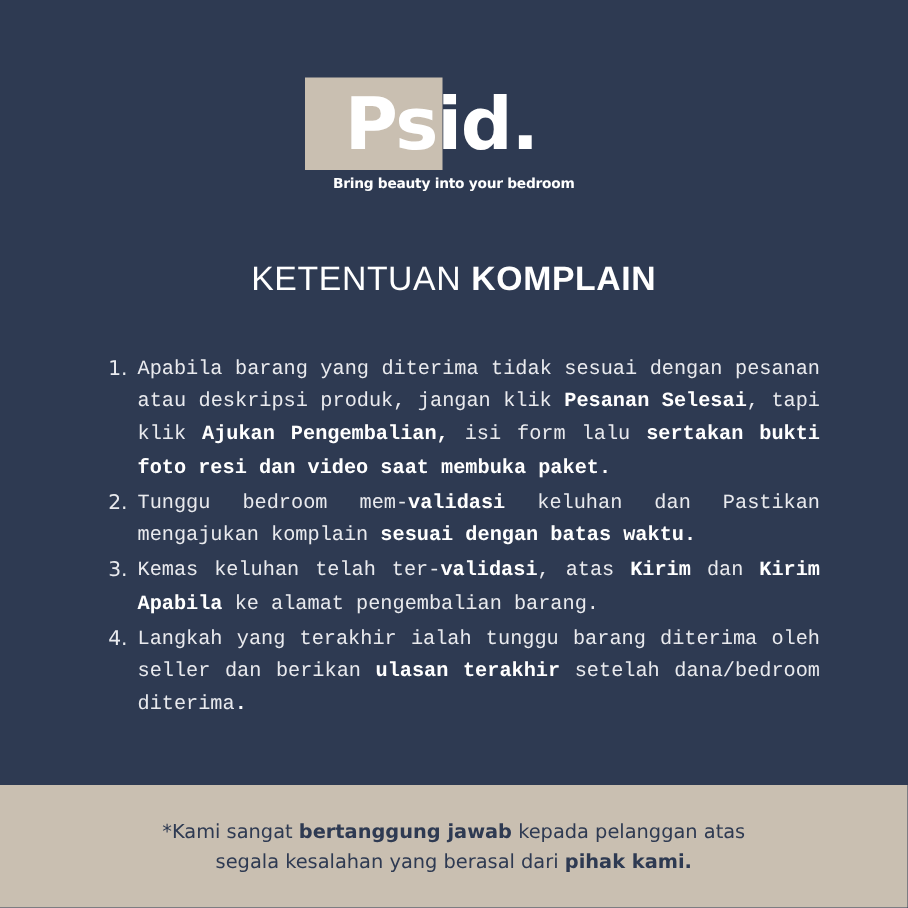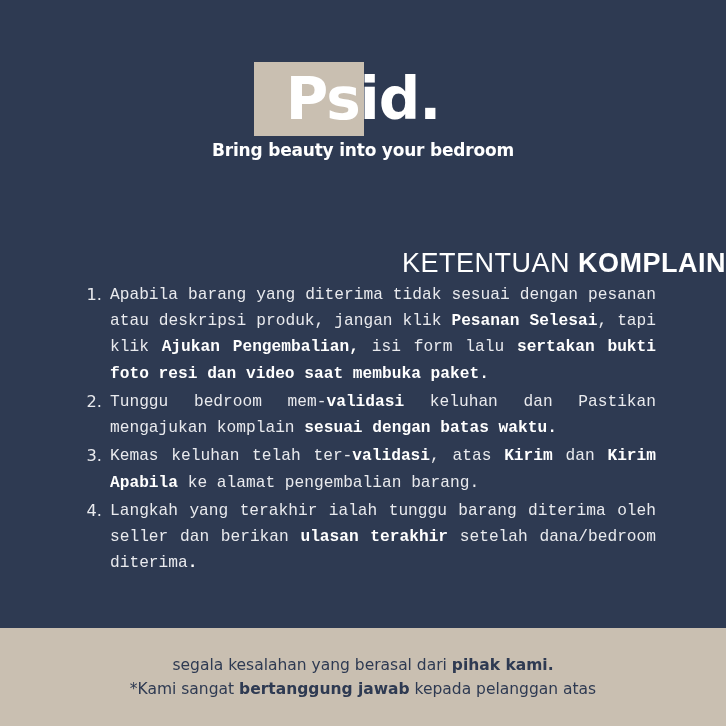--- a/index.html
+++ b/index.html
@@ -28,20 +28,21 @@
     left: 0;
     width: 726px;
     display: flex;
     flex-direction: column;
     align-items: center;
   }
   .logo-block {
     position: relative;
     width: 218px;
     height: 74px;
+    padding-left: 20px;
   }
   .logo-swatch {
     position: absolute;
     left: 0;
     top: 0;
     width: 110px;
     height: 74px;
     background: #c9bfb1;
   }
   .logo-text {
@@ -53,41 +54,40 @@
     line-height: 74px;
     text-align: center;
     font-family: "DejaVu Sans", sans-serif;
     font-weight: 700;
     font-size: 58px;
     letter-spacing: -1px;
     color: #ffffff;
   }
   .logo-tagline {
     margin-top: 4px;
-    font-size: 17px;
+    font-size: 11px;
     font-weight: 700;
     letter-spacing: -0.2px;
     color: #ffffff;
     font-family: "DejaVu Sans", sans-serif;
     text-align: right;
   }
 
   
   .title {
     position: absolute;
     top: 208px;
     left: 0;
     width: 726px;
-    text-align: right;
+    text-align: center;
     color: #ffffff;
     font-size: 27px;
     font-weight: 400;
     letter-spacing: 0.5px;
     font-family: "Liberation Sans", sans-serif;
-    margin-top: 40px;
   }
   .title b {
     font-weight: 700;
   }
 
   
   .content {
     position: absolute;
     top: 282px;
     left: 78px;
@@ -170,17 +170,17 @@
         <div class="num">3.</div>
         <div class="txt"><span>Kemas keluhan telah ter-</span><b>validasi</b><span>, atas  </span><b>Kirim</b><span> dan </span><b>Kirim Apabila</b><span> ke alamat pengembalian barang.</span></div>
       </div>
       <div class="item">
         <div class="num">4.</div>
         <div class="txt"><span>Langkah yang terakhir ialah tunggu barang diterima oleh seller dan   berikan </span><b>ulasan terakhir</b><span> setelah dana/bedroom diterima</span><b>.</b></div>
       </div>
     </div>
 
   <div class="footer">
+    <div id="footer-line-1"><span>*Kami sangat </span><b>bertanggung jawab</b><span> kepada pelanggan atas</span></div>
     <div id="footer-line-2"><span>segala kesalahan yang berasal dari </span><b>pihak kami.</b></div>
-    <div id="footer-line-1"><span>*Kami sangat </span><b>bertanggung jawab</b><span> kepada pelanggan atas</span></div>
   </div>
 
 </div>
 
 </body></html>

